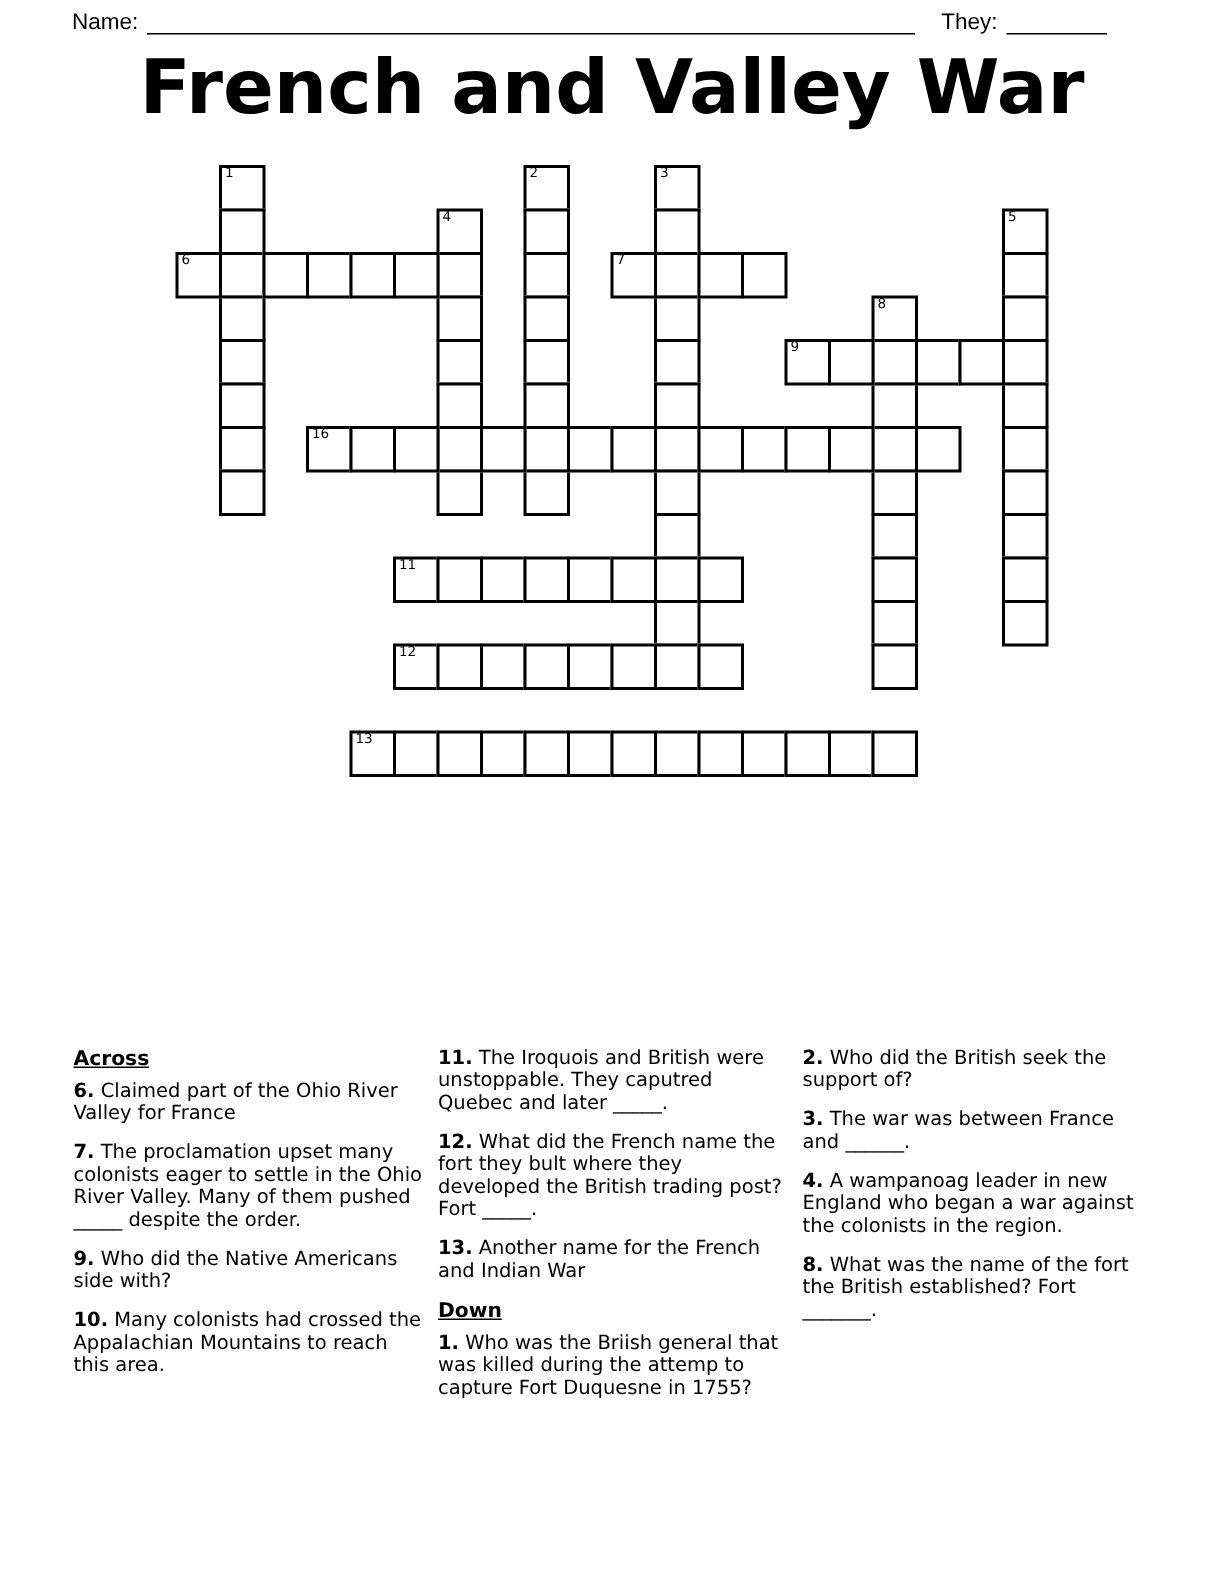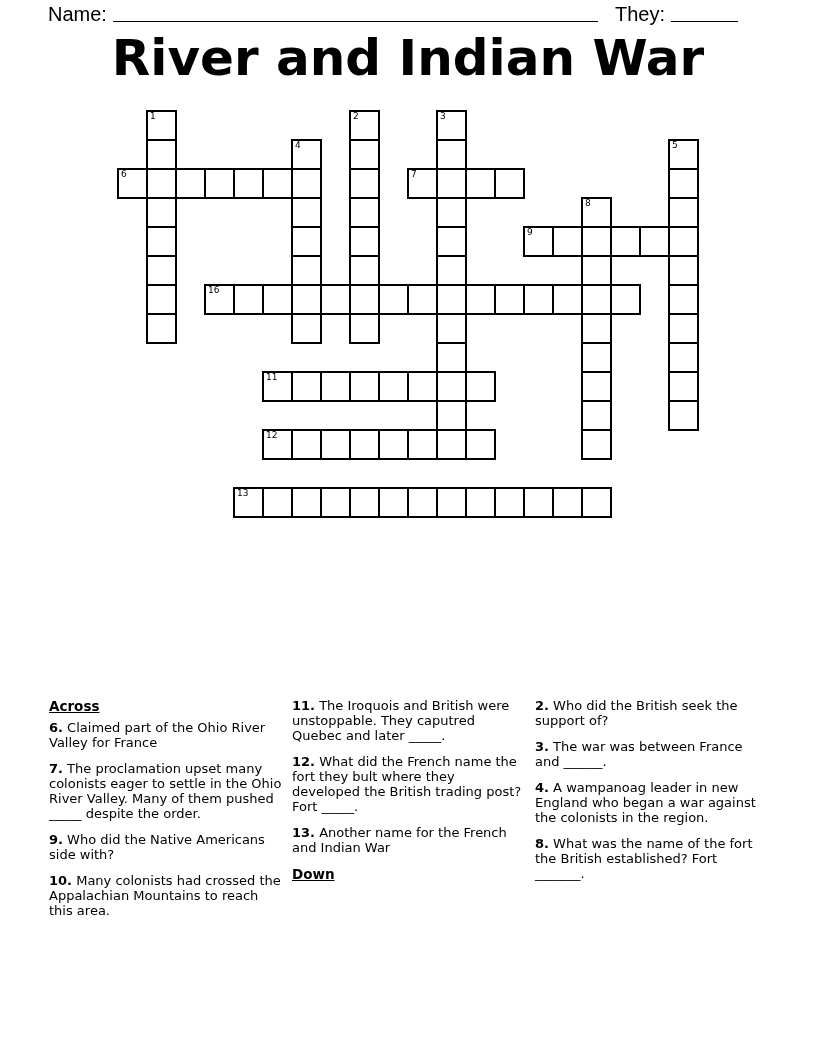--- a/index.html
+++ b/index.html
@@ -3,22 +3,22 @@
 <meta charset="utf-8">
 <style>
   html,body{margin:0;padding:0;background:#fff;}
   .page{
     position:relative;width:816px;height:1056px;background:#ffffff;
     font-family:"DejaVu Sans",sans-serif;color:#000;overflow:hidden;
   }
   
   .header-row{
     position:absolute;top:6px;left:48px;right:78px;
-    display:flex;align-items:flex-start;
-    font-family:"Liberation Sans",sans-serif;font-size:20px;line-height:17px;
+    display:flex;align-items:center;
+    font-family:"Liberation Sans",sans-serif;font-size:15px;line-height:17px;
   }
   .hdr-label{white-space:nowrap;}
   .rule{border-bottom:1.5px solid #000;height:15px;}
   .name-rule{flex:1;margin-left:6px;}
   .date-label{margin-left:17px;}
   .date-rule{width:67px;margin-left:6px;}
   
   .title{
     position:absolute;top:26px;left:0;width:100%;
     text-align:center;font-size:50px;line-height:64px;font-weight:bold;
@@ -54,21 +54,21 @@
 
 <div class="page">
 
   <div class="header-row">
     <span class="hdr-label">Name:</span>
     <span class="rule name-rule"></span>
     <span class="hdr-label date-label">They:</span>
     <span class="rule date-rule"></span>
   </div>
 
-  <h1 class="title">River and Indian War</h1>
+  <h1 class="title">French and Valley War</h1>
 
   <div class="grid">
       <div class="cell" style="left: 146px; top: 110px;">
         <span class="cell-num">1</span>
       </div>
       <div class="cell" style="left: 146px; top: 139px;"></div>
       <div class="cell" style="left: 146px; top: 168px;"></div>
       <div class="cell" style="left: 146px; top: 197px;"></div>
       <div class="cell" style="left: 146px; top: 226px;"></div>
       <div class="cell" style="left: 146px; top: 255px;"></div>
@@ -202,20 +202,21 @@
         <p class="clue"><b>6.</b> Claimed part of the Ohio River Valley for France</p>
         <p class="clue"><b>7.</b> The proclamation upset many colonists eager to settle in the Ohio River Valley. Many of them pushed _____ despite the order.</p>
         <p class="clue"><b>9.</b> Who did the Native Americans side with?</p>
         <p class="clue"><b>10.</b> Many colonists had crossed the Appalachian Mountains to reach this area.</p>
       </div>
     <div class="clue-col">
         <p class="clue"><b>11.</b> The Iroquois and British were unstoppable. They caputred Quebec and later _____.</p>
         <p class="clue"><b>12.</b> What did the French name the fort they bult where they developed the British trading post? Fort _____.</p>
         <p class="clue"><b>13.</b> Another name for the French and Indian War</p>
         <div class="clue-heading">Down</div>
+        <p class="clue"><b>1.</b> Who was the Briish general that was killed during the attemp to capture Fort Duquesne in 1755?</p>
       </div>
     <div class="clue-col">
         <p class="clue"><b>2.</b> Who did the British seek the support of?</p>
         <p class="clue"><b>3.</b> The war was between France and ______.</p>
         <p class="clue"><b>4.</b> A wampanoag leader in new England who began a war against the colonists in the region.</p>
         <p class="clue"><b>8.</b> What was the name of the fort the British established? Fort _______.</p>
       </div>
   </div>
 
 </div>

